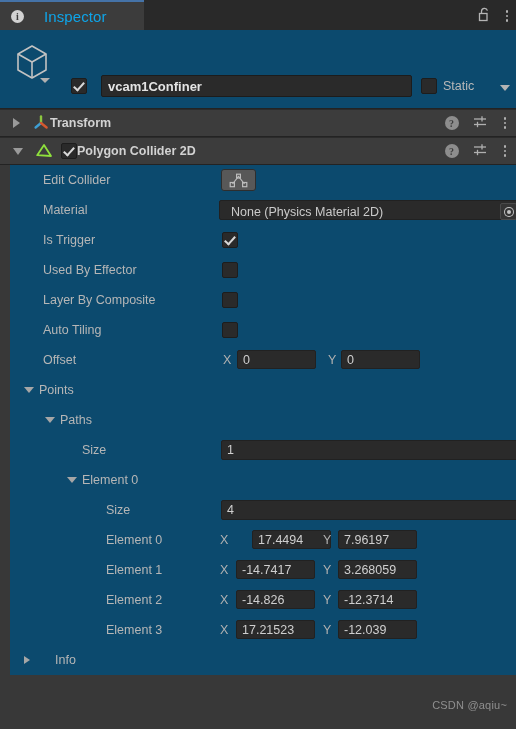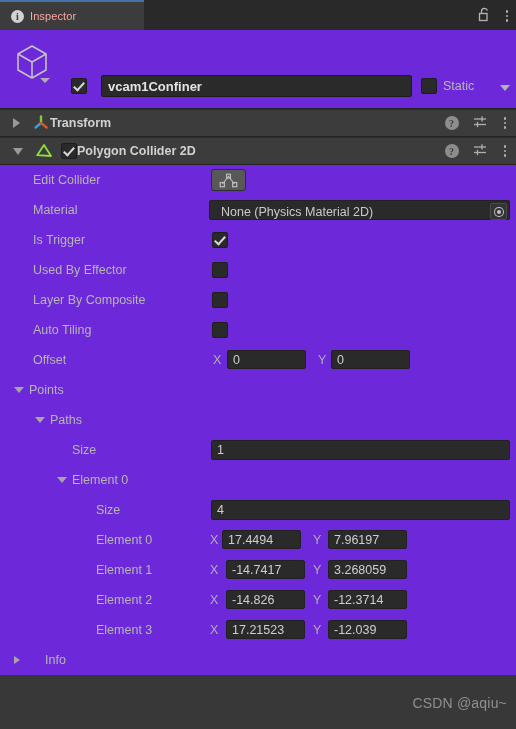--- a/index.html
+++ b/index.html
@@ -41,23 +41,23 @@
     left: 0; top: 2px;
     width: 144px;
     height: 28px;
     background: #3c3c3c;
     display: flex;
     align-items: center;
     padding-left: 11px;
     box-sizing: border-box;
   }
   .tab-label {
-    font-size: 11px;
-    color: #fca5a5;
-    margin-left: 6px;
+    font-size: 15px;
+    color: #0ea5e9;
+    margin-left: 20px;
     letter-spacing: 0.1px;
   }
   .info-badge {
     width: 13px; height: 13px;
     border-radius: 50%;
     background: #d2d2d2;
     color: #3c3c3c;
     font-size: 10px;
     font-weight: bold;
     display: flex;
@@ -71,21 +71,21 @@
     height: 28px;
     display: flex;
     align-items: center;
     gap: 13px;
   }
 
   
   .go-header {
     position: relative;
     height: 78px;
-    background: #6d28d9;
+    background: #0c4a6e;
     border-bottom: 1px solid #232323;
   }
   .go-cube {
     position: absolute;
     left: 12px; top: 12px;
   }
   .go-cube-arrow {
     position: absolute;
     left: 40px; top: 48px;
     width: 0; height: 0;
@@ -255,21 +255,21 @@
     padding: 2px;
   }
   .kebab i {
     width: 2.5px; height: 2.5px;
     background: #b2b2b2;
     border-radius: 50%;
     display: block;
   }
 
   
-  .body { background: #6d28d9; }
+  .body { background: #0c4a6e; margin-left: 10px; }
   .row {
     position: relative;
     height: 30px;
     display: flex;
     align-items: center;
   }
   .row .label {
     position: absolute;
     font-size: 12.5px;
     color: #b6b6b6;
@@ -349,21 +349,21 @@
   .tree-fold.closed {
     border-left: 6px solid #a6a6a6;
     border-right: none;
     border-top: 4.5px solid transparent;
     border-bottom: 4.5px solid transparent;
   }
   .watermark {
     position: absolute;
     right: 9px;
     bottom: 18px;
-    font-size: 14px;
+    font-size: 11px;
     color: #8f8f8f;
     letter-spacing: 0.2px;
   }
 </style>
 </head>
 <body>
 
 <div id="root">
 
   <div class="tabstrip">
@@ -546,21 +546,21 @@
     </div>
 
     <div class="row">
       <span class="label" style="left:96px">Size</span>
       <div class="field" style="left:211px;top:5px;width:299px;height:20px">4</div>
     </div>
 
     <div class="row">
       <span class="label" style="left:96px">Element 0</span>
       <span class="xy-tag" style="left:210px">X</span>
-      <div class="field" style="left:222px;top:5px;width:79px">17.4494</div>
+      <div class="field" style="left:242px;top:5px;width:79px">17.4494</div>
       <span class="xy-tag" style="left:313px">Y</span>
       <div class="field" style="left:328px;top:5px;width:79px">7.96197</div>
     </div>
 
     <div class="row">
       <span class="label" style="left:96px">Element 1</span>
       <span class="xy-tag" style="left:210px">X</span>
       <div class="field" style="left:226px;top:5px;width:79px">-14.7417</div>
       <span class="xy-tag" style="left:313px">Y</span>
       <div class="field" style="left:328px;top:5px;width:79px">3.268059</div>

